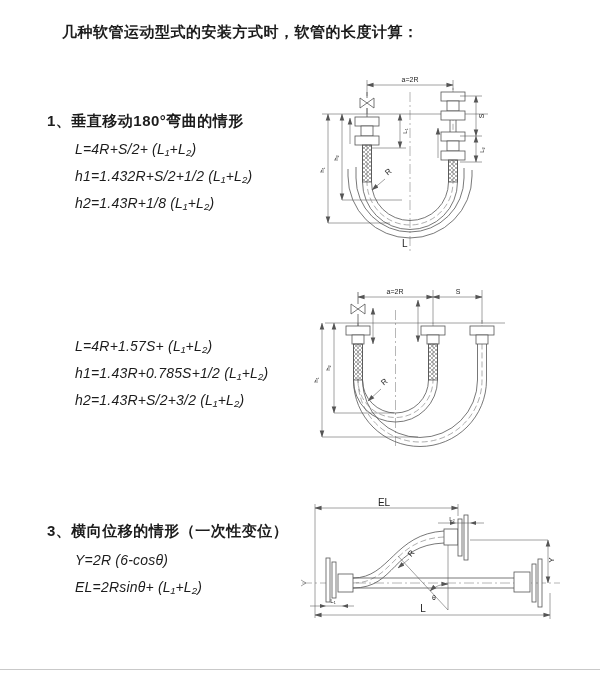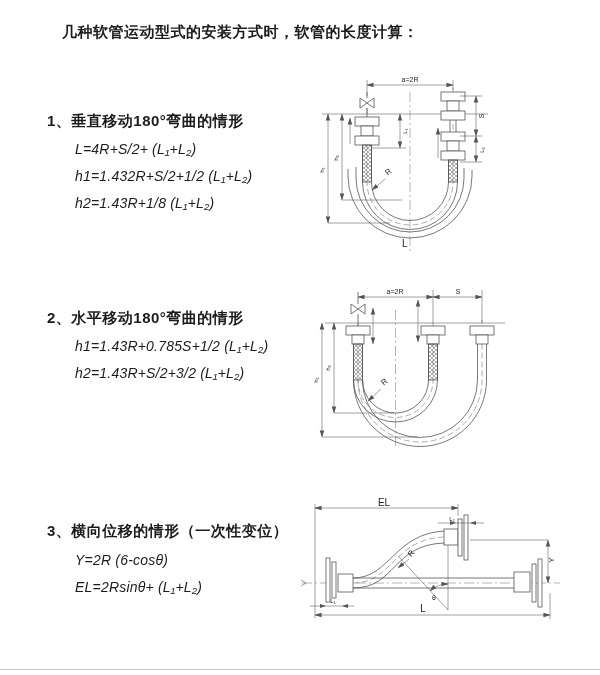--- a/index.html
+++ b/index.html
@@ -105,22 +105,22 @@
       <text class="dim" x="174" y="46" font-size="7" text-anchor="middle" transform="rotate(-90 174 46)">S</text>
       <text class="dim" x="174" y="80" font-size="6" text-anchor="middle" transform="rotate(-90 174 80)">L₂</text>
       <text class="dim" x="97" y="61" font-size="6" text-anchor="middle" transform="rotate(-90 97 61)">L₁</text>
       <text class="dim" x="14" y="100" font-size="6" text-anchor="middle" transform="rotate(-90 14 100)">h₁</text>
       <text class="dim" x="28" y="88" font-size="6" text-anchor="middle" transform="rotate(-90 28 88)">h₂</text>
       <text class="dim" x="80" y="104" font-size="8" text-anchor="middle" transform="rotate(-40 80 104)">R</text>
       <text class="dim" x="92" y="177" font-size="10">L</text>
     </g>
   </svg>
 
-  <div class="heading h2">2、水平移动180°弯曲的情形</div>
   <div class="formulas f2">
+    <div>L=4R+1.57S+ (L₁+L₂)</div>
     <div>h1=1.43R+0.785S+1/2 (L₁+L₂)</div>
     <div>h2=1.43R+S/2+3/2 (L₁+L₂)</div>
   </div>
 
   <svg class="diag d2" width="290" height="185" viewBox="0 0 290 185">
     <defs>
       <marker id="ar2" viewBox="0 0 8 8" refX="7.5" refY="4" markerWidth="7" markerHeight="7" orient="auto-start-reverse" markerUnits="userSpaceOnUse">
         <path d="M0,1.4 L8,4 L0,6.6 Z" fill="#555"></path>
       </marker>
       <pattern id="br2" width="4" height="4" patternUnits="userSpaceOnUse">

